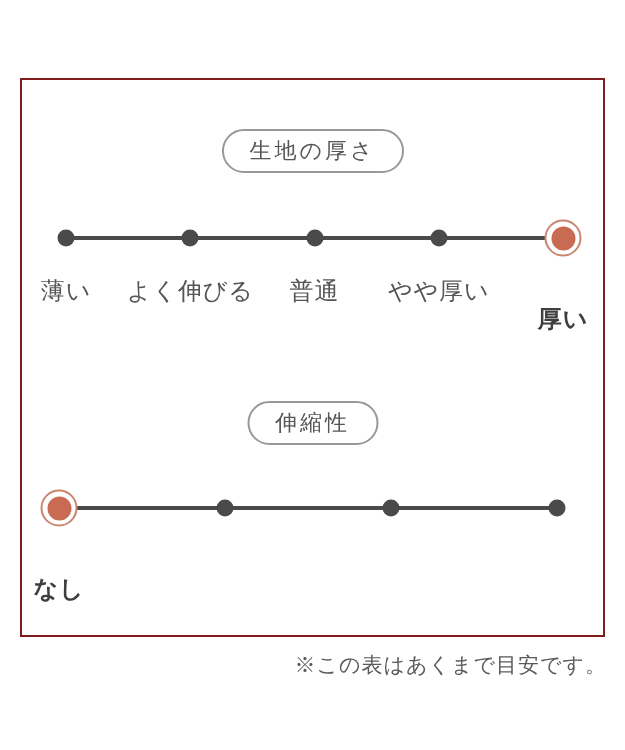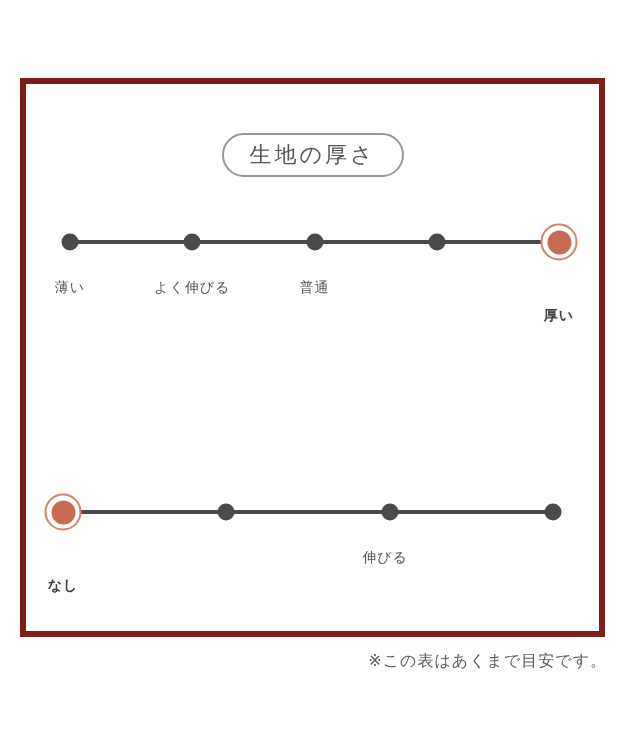--- a/index.html
+++ b/index.html
@@ -2,21 +2,21 @@
 <html><head>
 <meta charset="utf-8">
 <style>
   html, body { margin: 0; padding: 0; background: #ffffff; }
   body {
     width: 625px; height: 750px; position: relative; overflow: hidden;
     font-family: "Liberation Sans", "DejaVu Sans", sans-serif;
   }
   .panel {
     position: absolute; left: 20px; top: 78px; width: 585px; height: 559px;
-    border: 6px solid #7f1d1d; background: #ffffff; box-sizing: border-box;
+    border: 2px solid #7f1d1d; background: #ffffff; box-sizing: border-box;
   }
   .pill {
     position: absolute; left: 50%; transform: translateX(-50%);
     border: 2px solid #989898; border-radius: 22px;
     font-size: 22px; color: #555555; letter-spacing: 3px;
     padding: 5px 26px; white-space: nowrap; background: #ffffff;
   }
   .pill--thickness { top: 49px; }
   .pill--stretch   { top: 321px; }
 
@@ -38,27 +38,27 @@
     display: flex; align-items: center; justify-content: center;
   }
   .point-selected .dot {
     width: 24px; height: 24px; background: #c96a52; border-radius: 50%;
   }
   .labels { position: absolute; height: 28px; }
   .labels--thickness { left: 44px; right: 40px; top: 195px; }
   .labels--stretch   { left: 37px; right: 53px; top: 465px; }
   .labels span {
     position: absolute; transform: translateX(-50%); white-space: nowrap;
-    font-size: 14px; color: #565656; letter-spacing: 1px;
+    font-size: 24px; color: #565656; letter-spacing: 1px;
   }
   .labels span.sel { font-weight: bold; color: #3e3e3e; margin-top: 28px; }
 
   .note {
     position: absolute; right: 18px; top: 651px;
-    font-size: 16px; color: #5a5a5a; letter-spacing: 1px;
+    font-size: 21px; color: #5a5a5a; letter-spacing: 1px; font-family: Liberation Mono, monospace;
   }
 </style>
 </head>
 <body>
 
 <div class="panel">
 
   <div class="pill pill--thickness">
     <span>生地の厚さ</span>
   </div>
@@ -71,34 +71,37 @@
     <div class="point" style="left:75%"></div>
     <div class="point-selected" style="left:100%">
       <div class="dot"></div>
     </div>
   </div>
 
   <div class="labels labels--thickness">
     <span style="left:0%">薄い</span>
     <span style="left:25%">よく伸びる</span>
     <span style="left:50%">普通</span>
+    <span style="left:75%">やや厚い</span>
     <span style="left:100%" class="sel">厚い</span>
   </div>
 
+  <div class="pill pill--stretch">
+    <span>伸縮性</span>
+  </div>
 
   <div class="track track--stretch">
     <div class="line"></div>
     <div class="point-selected" style="left:0%">
       <div class="dot"></div>
     </div>
     <div class="point" style="left:33.333%"></div>
     <div class="point" style="left:66.667%"></div>
     <div class="point" style="left:100%"></div>
   </div>
 
   <div class="labels labels--stretch">
     <span style="left:0%" class="sel">なし</span>
-    <span style="left:66.667%">伸びる</span>
   </div>
 
 </div>
 
 <div class="note">※この表はあくまで目安です。</div>
 
 </body></html>

